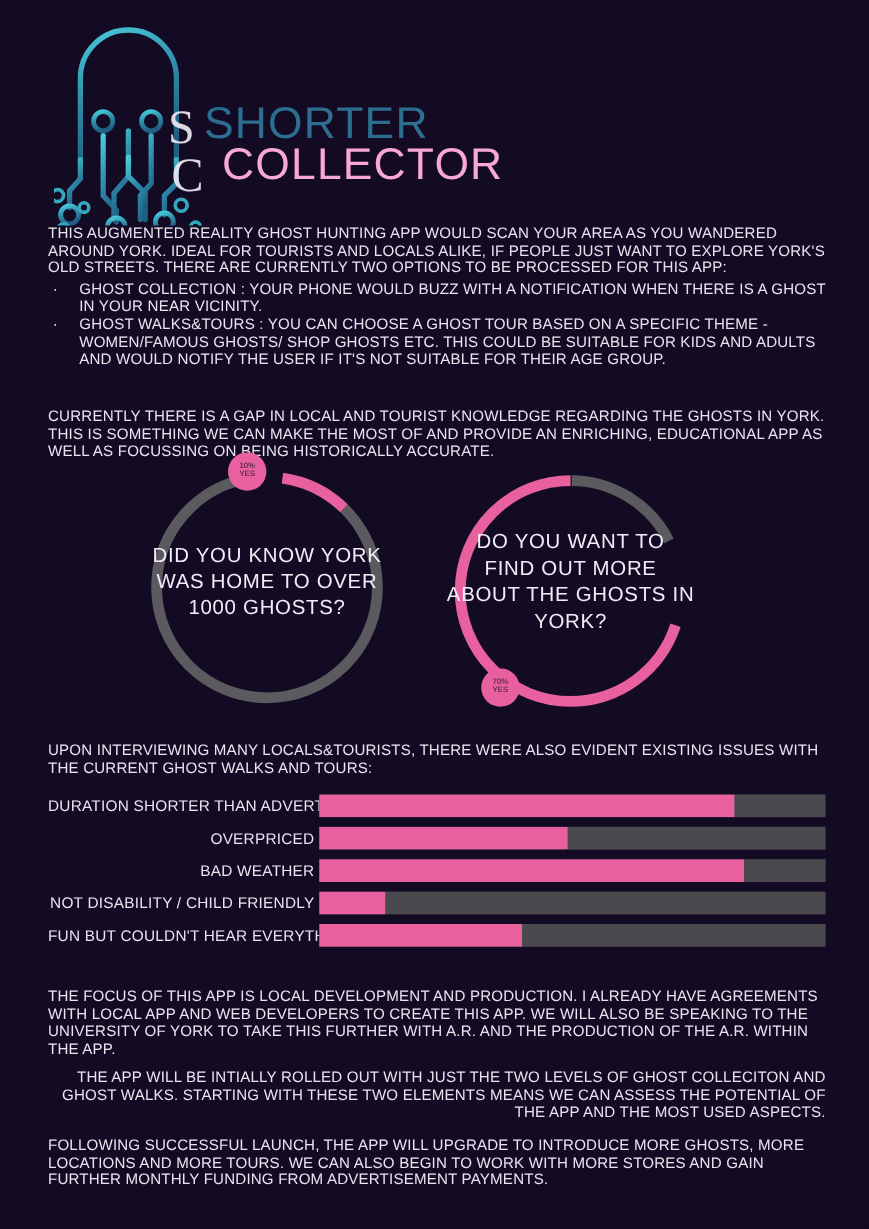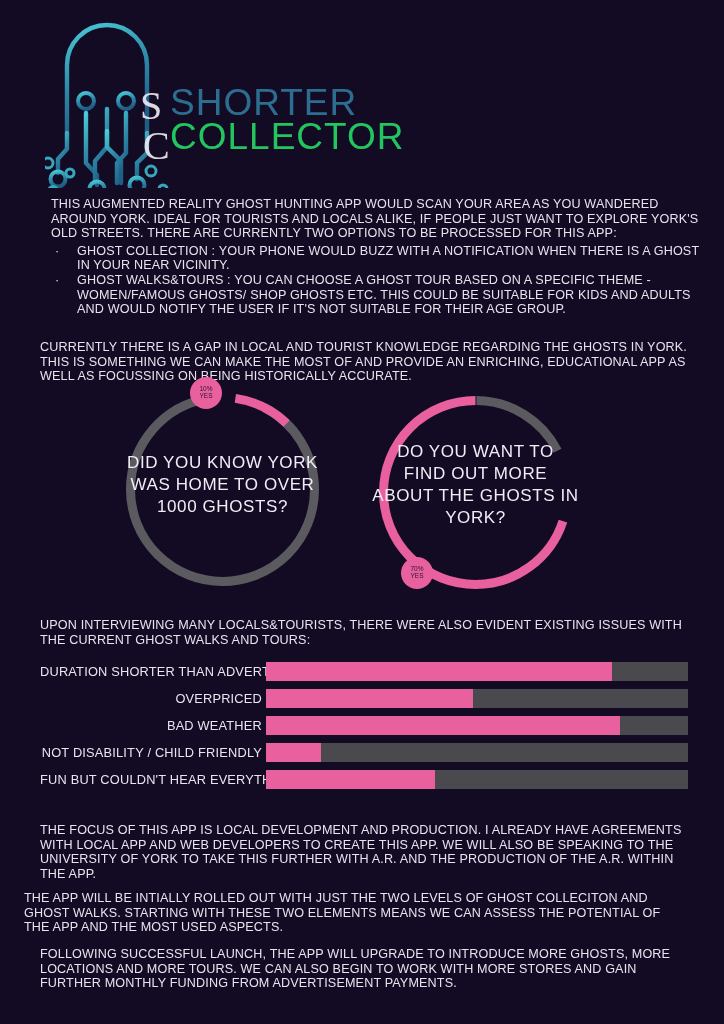--- a/index.html
+++ b/index.html
@@ -17,45 +17,45 @@
   .logo-mark{position:absolute;left:5px;top:5px;width:130px;height:175px;}
   .logo-type{position:absolute;left:130px;top:78px;width:190px;}
   .logo-word{
     font-family:"Liberation Sans Narrow","Liberation Sans",sans-serif;
     font-weight:400;
     letter-spacing:1px;
     line-height:0.92;
     margin:0;
   }
   .logo-spectre{font-size:37px;color:#2C6E8F;}
-  .logo-collector{font-size:37px;color:#22c55e;}
+  .logo-collector{font-size:37px;color:#f9a8d4;margin-left:15px;}
   .logo-ghost-s{position:absolute;left:100px;top:74px;font-size:40px;color:#EDE9F2;
      font-family:"Liberation Serif",serif;opacity:.92;}
   .logo-ghost-c{position:absolute;left:103px;top:114px;font-size:40px;color:#EDE9F2;
      font-family:"Liberation Serif",serif;opacity:.92;}
 
   
   .body-text{
     position:absolute;
     color:#E8E4EE;
     font-family:"Liberation Sans Narrow","Liberation Sans",sans-serif;
     font-size:12.6px;
     line-height:14.6px;
     letter-spacing:0.15px;
     text-transform:uppercase;
     font-stretch:condensed;
   }
-  .t-intro{left:40px;top:197px;width:648px;margin-left:11px;}
+  .t-intro{left:40px;top:187px;width:648px;}
   .bullets{list-style:none;margin:3px 0 0 0;padding:0;}
   .bullets li{position:relative;padding-left:26px;margin:0;}
   .bullets li .dot{position:absolute;left:4px;top:0;}
   .t-gap{left:40px;top:340px;width:648px;}
   .t-survey{left:40px;top:618px;width:648px;text-align:left;}
   .t-focus{left:40px;top:823px;width:648px;}
-  .t-rollout{left:24px;top:891px;width:648px;}
+  .t-rollout{left:40px;top:891px;width:648px;text-align:right;}
   .t-launch{left:40px;top:947px;width:648px;}
 
   
   .donut-wrap{position:absolute;}
   .donut-1{left:115px;top:382px;width:215px;height:215px;}
   .donut-2{left:368px;top:385px;width:215px;height:215px;text-decoration:underline;}
   .donut-label{
     position:absolute;left:0;right:0;
     text-align:center;
     color:#F1EDF6;

